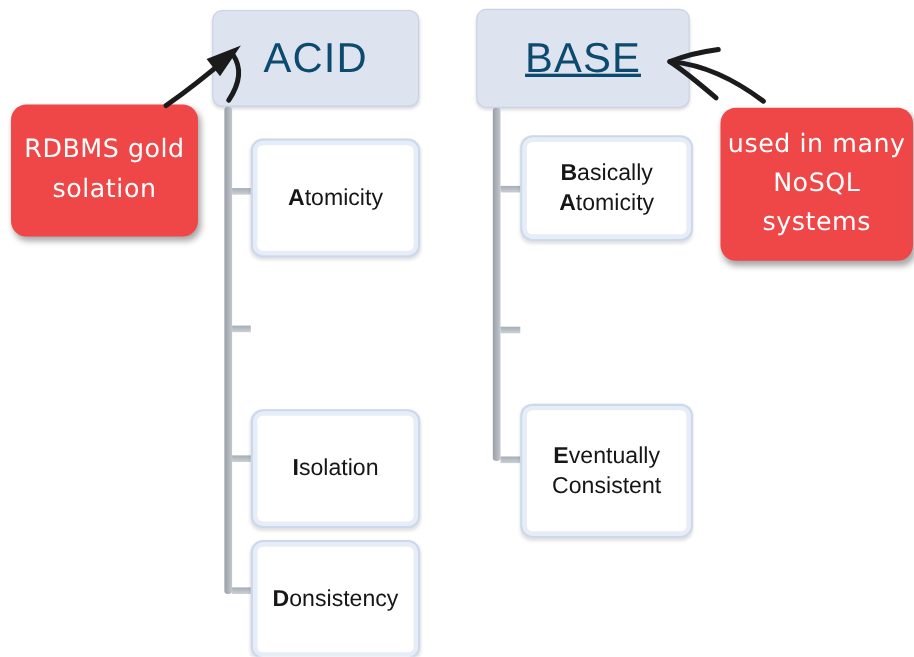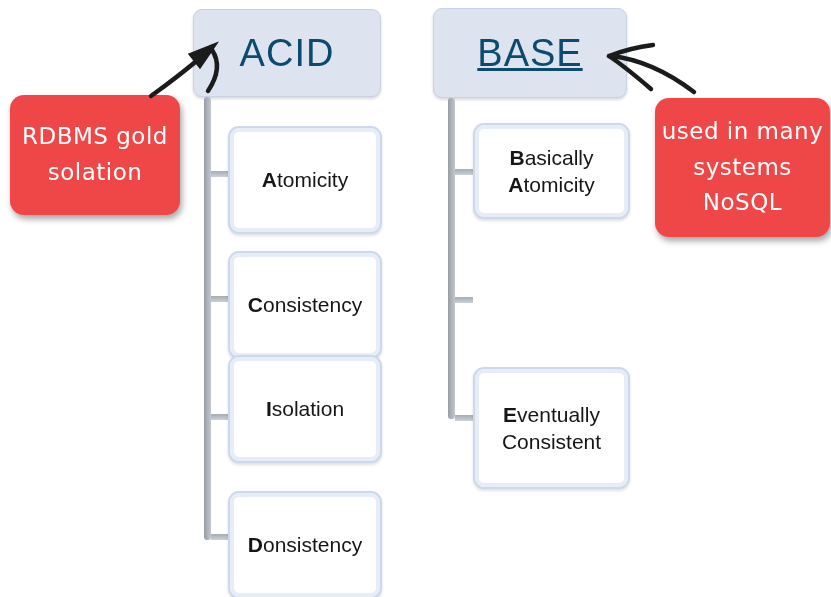--- a/index.html
+++ b/index.html
@@ -54,21 +54,21 @@
 
   .arrows{ position:absolute; left:0; top:0; pointer-events:none; }
   .arrows path{ stroke:var(--arrow-black,#1b1b1b); stroke-width:4.5; fill:none; stroke-linecap:round; }
   .arrows path.fill{ fill:var(--arrow-black,#1b1b1b); stroke-width:1.5; }
 
   
   #acid-header{ left:193px; top:9px;  width:188px; height:88px; }
   #acid-conn  { left:204px; top:97px; height:443px; }
   .acid-node  { left:228px; width:154px; height:108px; }
   #acid-item-0{ top:126px; } #acid-item-1{ top:251px; }
-  #acid-item-2{ top:355px; } #acid-item-3{ top:491px; }
+  #acid-item-2{ top:372px; } #acid-item-3{ top:491px; }
   .acid-stub  { left:211px; width:17px; }
   #acid-stub-0{ top:171px; } #acid-stub-1{ top:296px; }
   #acid-stub-2{ top:414px; } #acid-stub-3{ top:534px; }
 
   
   #base-header{ left:433px; top:8px;  width:194px; height:90px;text-decoration:underline; }
   #base-conn  { left:448px; top:98px; height:321px; }
   .base-node  { left:473px; width:157px; }
   #base-item-0{ top:123px; height:96px; }
   #base-item-1{ top:250px; height:99px; }
@@ -84,23 +84,20 @@
   <div class="header-box" id="acid-header">ACID</div>
   <div class="conn-v" id="acid-conn"></div>
   <div class="stub acid-stub" id="acid-stub-0"></div>
   <div class="stub acid-stub" id="acid-stub-1"></div>
   <div class="stub acid-stub" id="acid-stub-2"></div>
   <div class="stub acid-stub" id="acid-stub-3"></div>
 
   <div class="node acid-node" id="acid-item-0">
     <div class="line"><b>A</b><span>tomicity</span></div>
   </div>
-  <div class="node acid-node" id="acid-item-1">
-    <div class="line"><b>C</b><span>onsistency</span></div>
-  </div>
   <div class="node acid-node" id="acid-item-2">
     <div class="line"><b>I</b><span>solation</span></div>
   </div>
   <div class="node acid-node" id="acid-item-3">
     <div class="line"><b>D</b><span>onsistency</span></div>
   </div>
 
   <div class="header-box" id="base-header">BASE</div>
   <div class="conn-v" id="base-conn"></div>
   <div class="stub base-stub" id="base-stub-0"></div>
@@ -115,22 +112,22 @@
     <div class="line"><b>E</b><span>ventually</span></div>
     <div class="line"><b></b><span>Consistent</span></div>
   </div>
 
   <div class="callout" id="callout-left">
     <div class="line">RDBMS gold</div>
     <div class="line">solation</div>
   </div>
   <div class="callout" id="callout-right">
     <div class="line">used in many</div>
+    <div class="line">NoSQL</div>
     <div class="line">systems</div>
-    <div class="line">NoSQL</div>
   </div>
 
   <svg class="arrows" width="831" height="597" viewBox="0 0 831 597">
     <g>
       <path d="M151,96 C172,81 192,65 206,53"></path>
       <path class="fill" d="M217,43 L189,54 L200,68 Z"></path>
       <path d="M212,50 C220,62 218,76 208,91"></path>
     </g>
     <g>
       <path d="M694,92 C665,70 639,59 611,56"></path>

